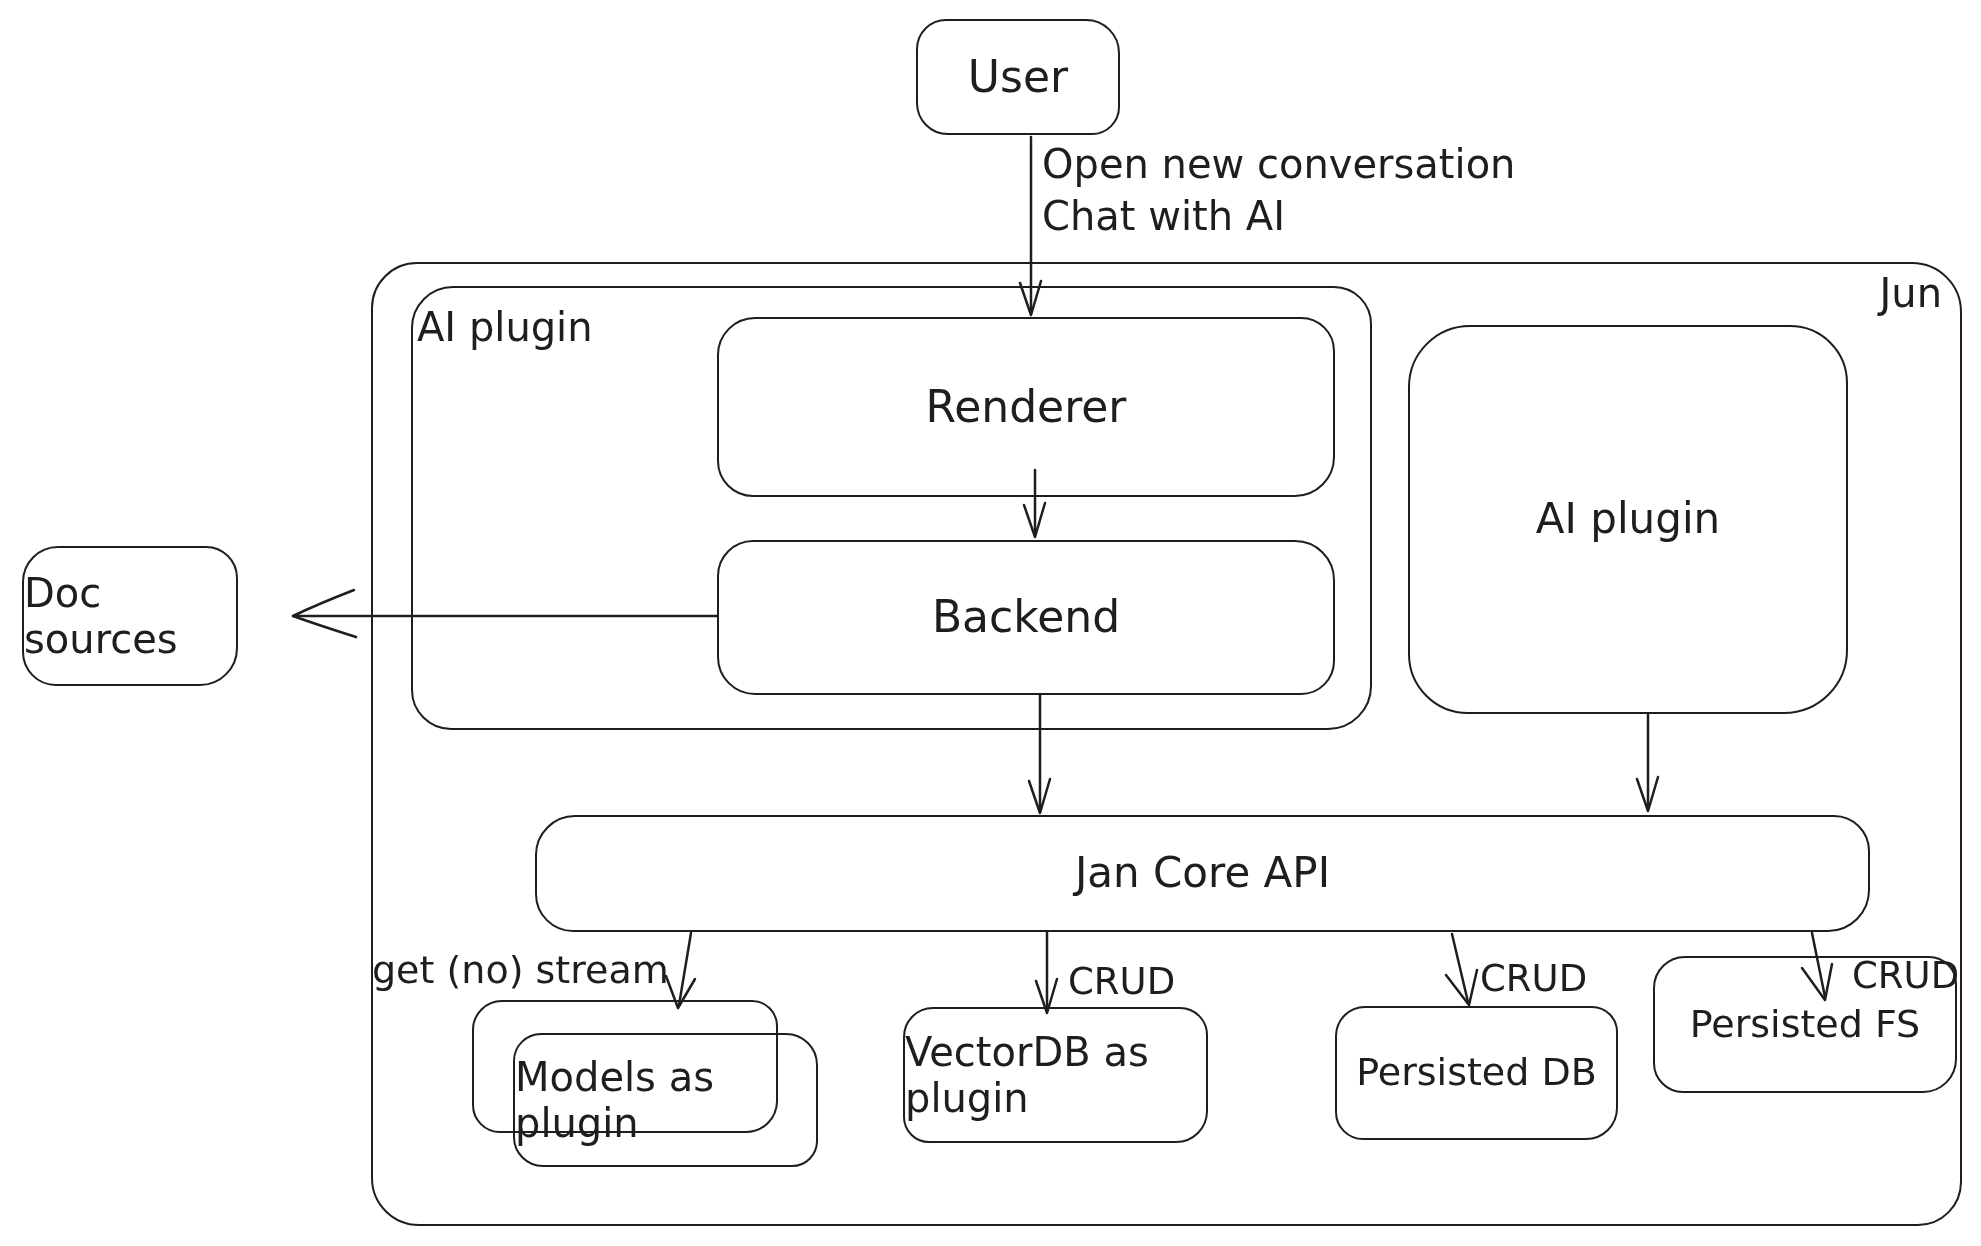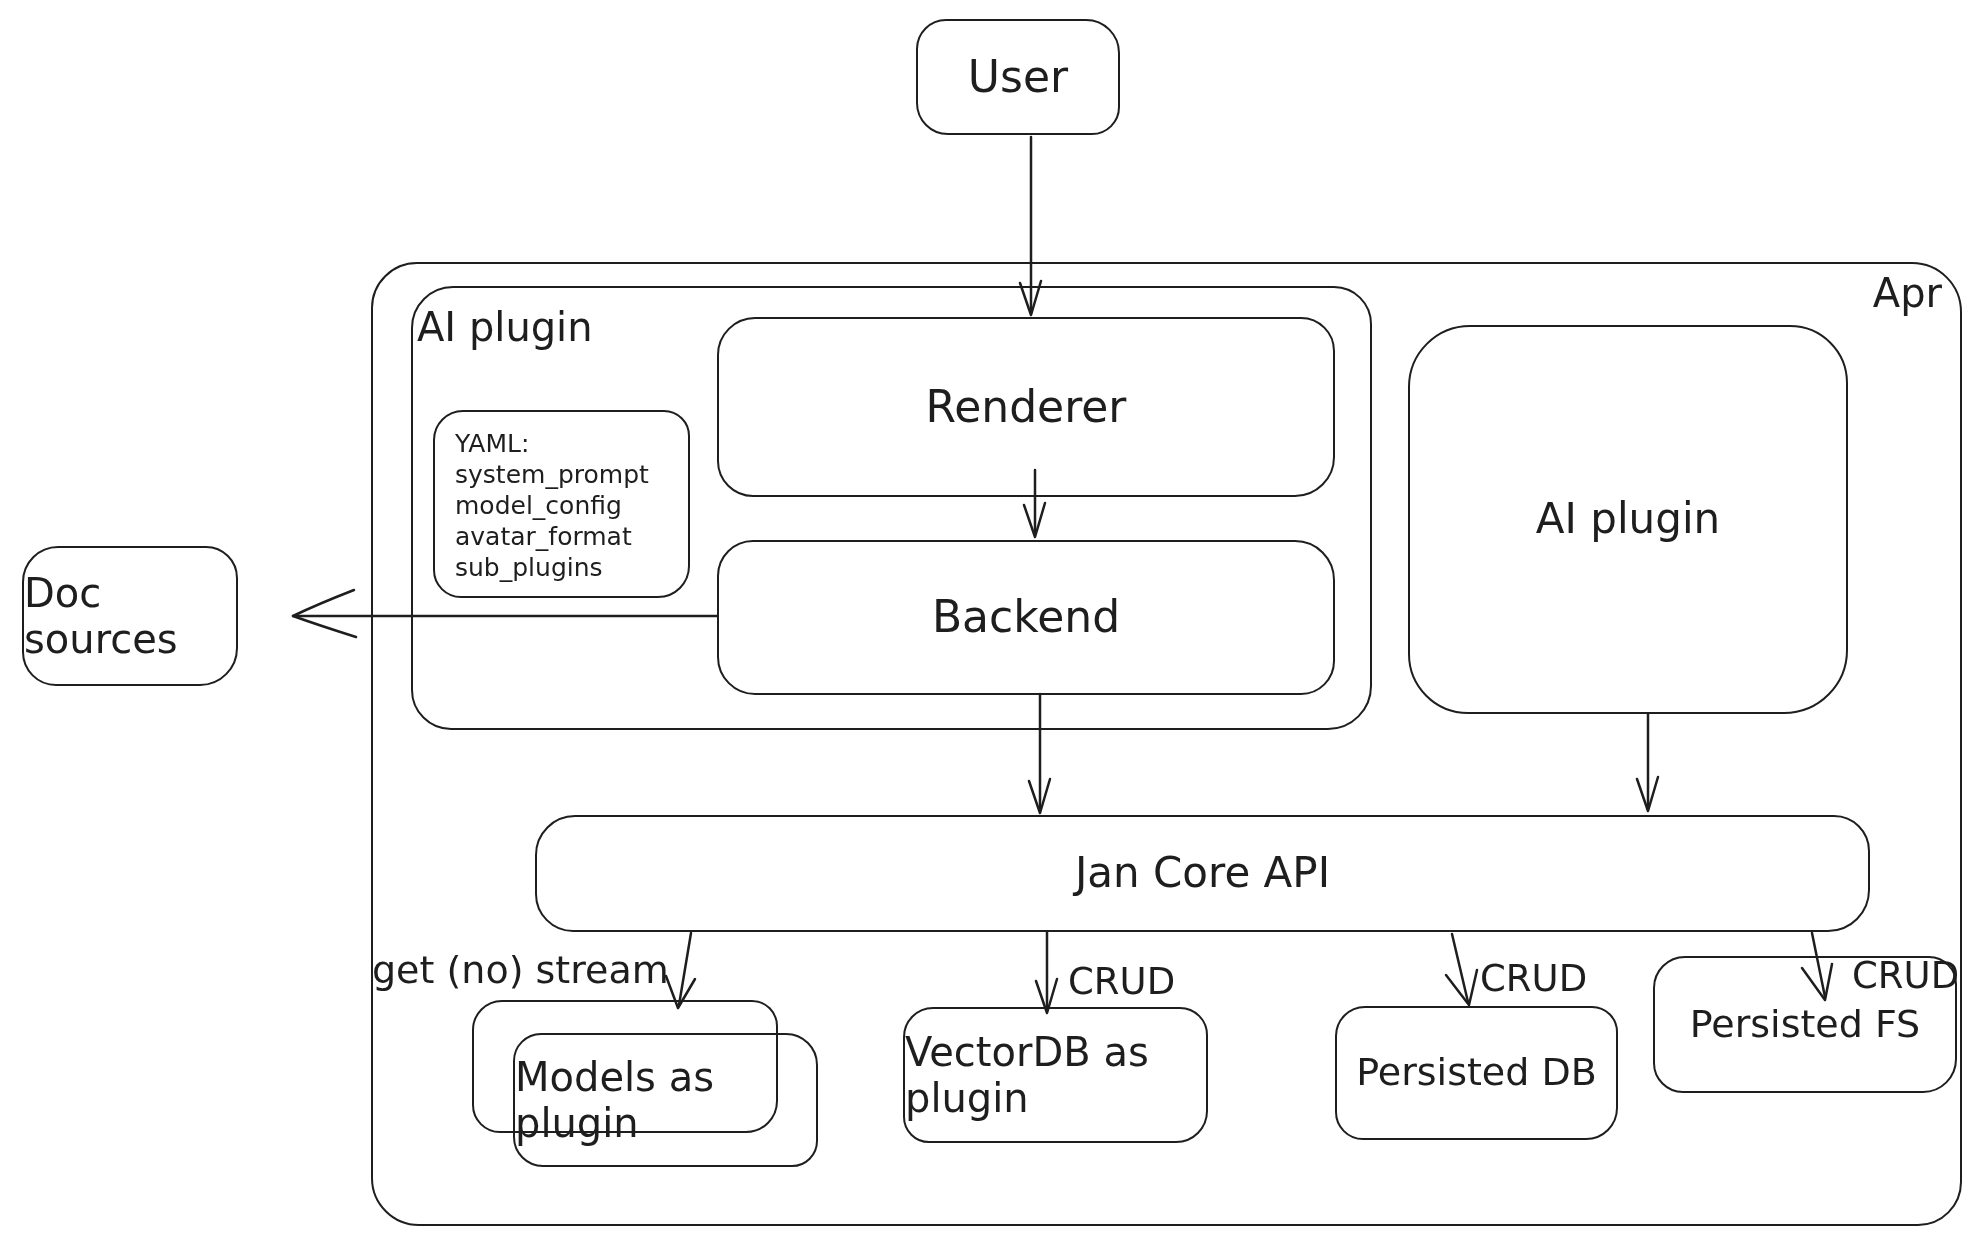--- a/index.html
+++ b/index.html
@@ -55,34 +55,27 @@
     stroke-linecap:round;
     stroke-linejoin:round;
   }
 </style>
 </head>
 <body>
 
 <div class="canvas">
 
   <div class="box" style="left:371px;top:262px;width:1591px;height:964px;border-radius:46px 50px 44px 48px;">
-    <span class="corner-label" style="top:6px;right:18px;">Apr</span>
+    <span class="corner-label" style="top:6px;right:18px;">Jun</span>
   </div>
 
   <div class="box" style="left:411px;top:286px;width:961px;height:444px;border-radius:42px 38px 44px 40px;">
     <span class="corner-label" style="top:16px;left:4px;">AI plugin</span>
   </div>
 
-  <div class="yaml" style="left:433px;top:410px;width:257px;height:188px;border-radius:30px 26px 32px 28px;">
-    <div>YAML:</div>
-    <div>system_prompt</div>
-    <div>model_config</div>
-    <div>avatar_format</div>
-    <div>sub_plugins</div>
-  </div>
 
   <div class="box" style="left:916px;top:19px;width:204px;height:116px;border-radius:30px 34px 28px 32px;">
     <span class="node-label" style="font-size:44px;">User</span>
   </div>
 
   <div class="box" style="left:717px;top:317px;width:618px;height:180px;border-radius:38px 34px 40px 36px;">
     <span class="node-label" style="font-size:44px;">Renderer</span>
   </div>
 
   <div class="box" style="left:717px;top:540px;width:618px;height:155px;border-radius:36px 40px 34px 38px;">
@@ -111,20 +104,24 @@
   </div>
 
   <div class="box" style="left:1335px;top:1006px;width:283px;height:134px;border-radius:30px 26px 32px 28px;">
     <span class="node-label" style="font-size:38px;">Persisted DB</span>
   </div>
 
   <div class="box" style="left:1653px;top:956px;width:304px;height:137px;border-radius:32px 28px 34px 30px;">
     <span class="node-label" style="font-size:38px;">Persisted FS</span>
   </div>
 
+  <div class="edge-label" style="left:1042px;top:138px;font-size:40px;">
+    <div>Open new conversation</div>
+    <div>Chat with AI</div>
+  </div>
 
   <div class="edge-label" style="left:372px;top:944px;">get (no) stream</div>
 
   <div class="edge-label" style="left:1068px;top:956px;font-size:37px;">CRUD</div>
 
   <div class="edge-label" style="left:1480px;top:953px;font-size:37px;">CRUD</div>
 
   <div class="edge-label" style="left:1852px;top:950px;font-size:37px;">CRUD</div>
 
   <svg class="arrows" width="1981" height="1246" viewBox="0 0 1981 1246">

